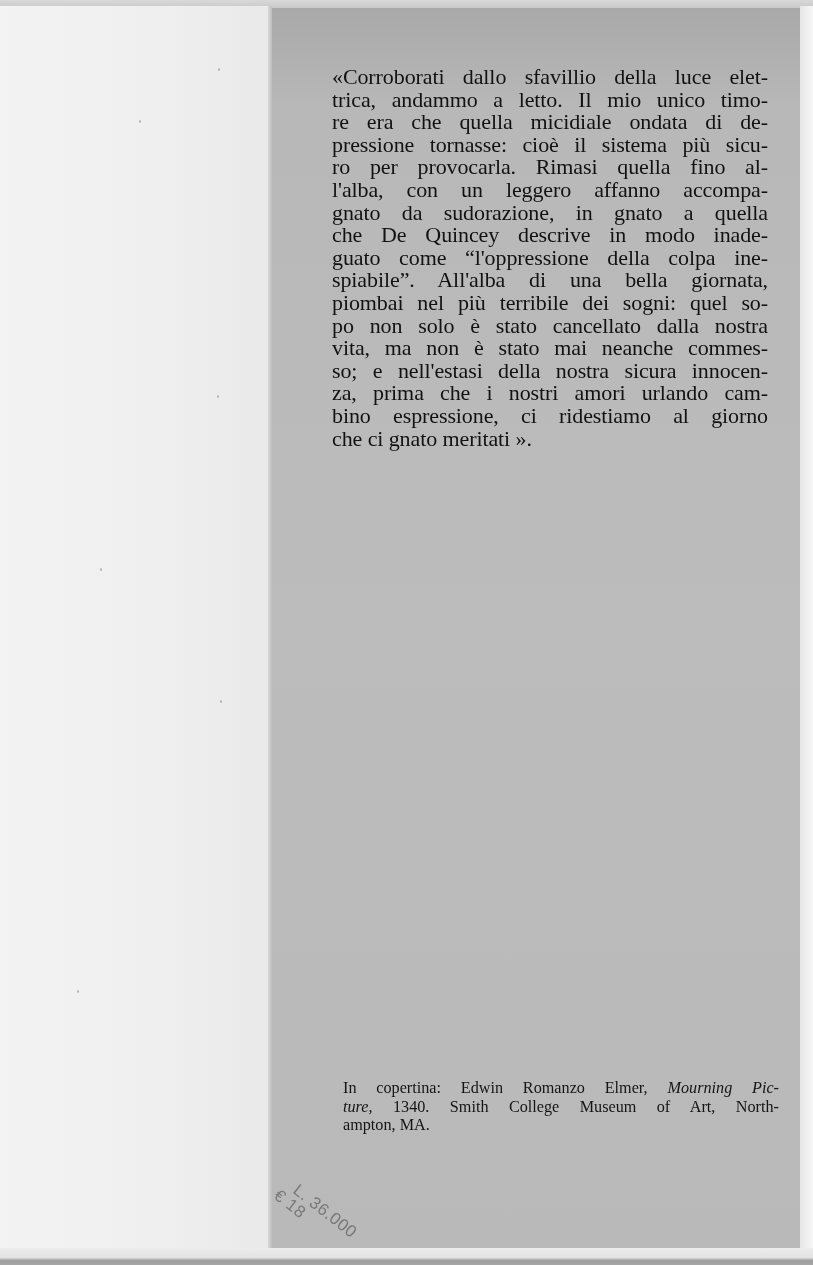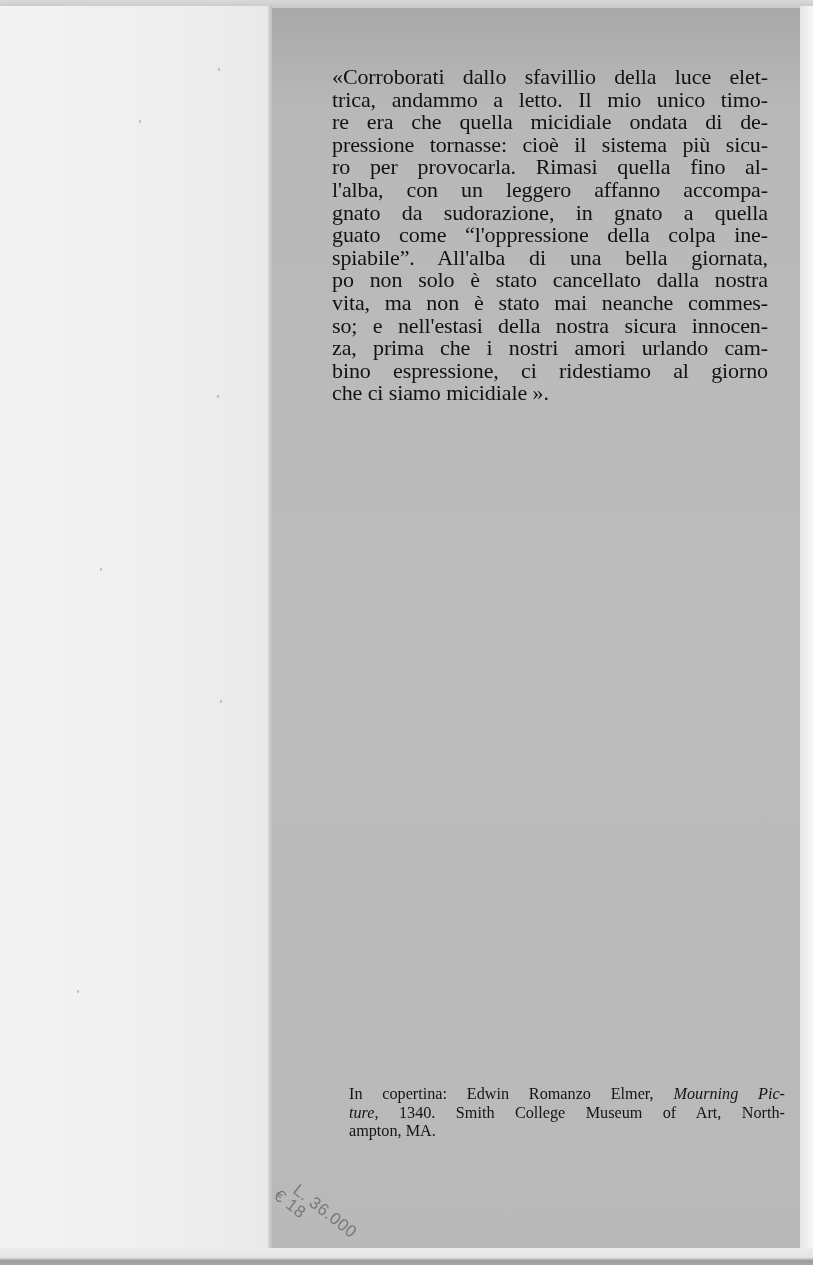--- a/index.html
+++ b/index.html
@@ -72,21 +72,21 @@
       text-align: justify;
       text-align-last: justify;
     }
     .quote .line.last {
       text-align-last: left;
     }
     .caption {
       position: absolute;
       left: 332px; top: 1068px;
       width: 436px;
-      margin: 17px;
+      margin: 11px;
       font-size: 16.2px;
       line-height: 18.5px;
       color: #151515;
     }
     .caption .line {
       display: block;
       white-space: nowrap;
       text-align: justify;
       text-align-last: justify;
     }
@@ -126,28 +126,30 @@
 <div class="right-edge"></div>
 
 <div class="quote">
   <span class="line">«Corroborati dallo sfavillio della luce elet-</span>
   <span class="line">trica, andammo a letto. Il mio unico timo-</span>
   <span class="line">re era che quella micidiale ondata di de-</span>
   <span class="line">pressione tornasse: cioè il sistema più sicu-</span>
   <span class="line">ro per provocarla. Rimasi quella fino al-</span>
   <span class="line">l'alba, con un leggero affanno accompa-</span>
   <span class="line">gnato da sudorazione, in gnato a quella</span>
+  <span class="line">che De Quincey descrive in modo inade-</span>
   <span class="line">guato come “l'oppressione della colpa ine-</span>
   <span class="line">spiabile”. All'alba di una bella giornata,</span>
+  <span class="line">piombai nel più terribile dei sogni: quel so-</span>
   <span class="line">po non solo è stato cancellato dalla nostra</span>
   <span class="line">vita, ma non è stato mai neanche commes-</span>
   <span class="line">so; e nell'estasi della nostra sicura innocen-</span>
   <span class="line">za, prima che i nostri amori urlando cam-</span>
   <span class="line">bino espressione, ci ridestiamo al giorno</span>
-  <span class="line last">che ci siamo micidiale ».</span>
+  <span class="line last">che ci gnato meritati ».</span>
 </div>
 
 <div class="caption">
   <span class="line"><span>In copertina: Edwin Romanzo Elmer, </span><i>Mourning Pic-</i></span>
   <span class="line"><i>ture,</i><span> 1340. Smith College Museum of Art, North-</span></span>
   <span class="line last">ampton, MA.</span>
 </div>
 
 <div class="price-stamp">
   <span>L. 36.000</span>

